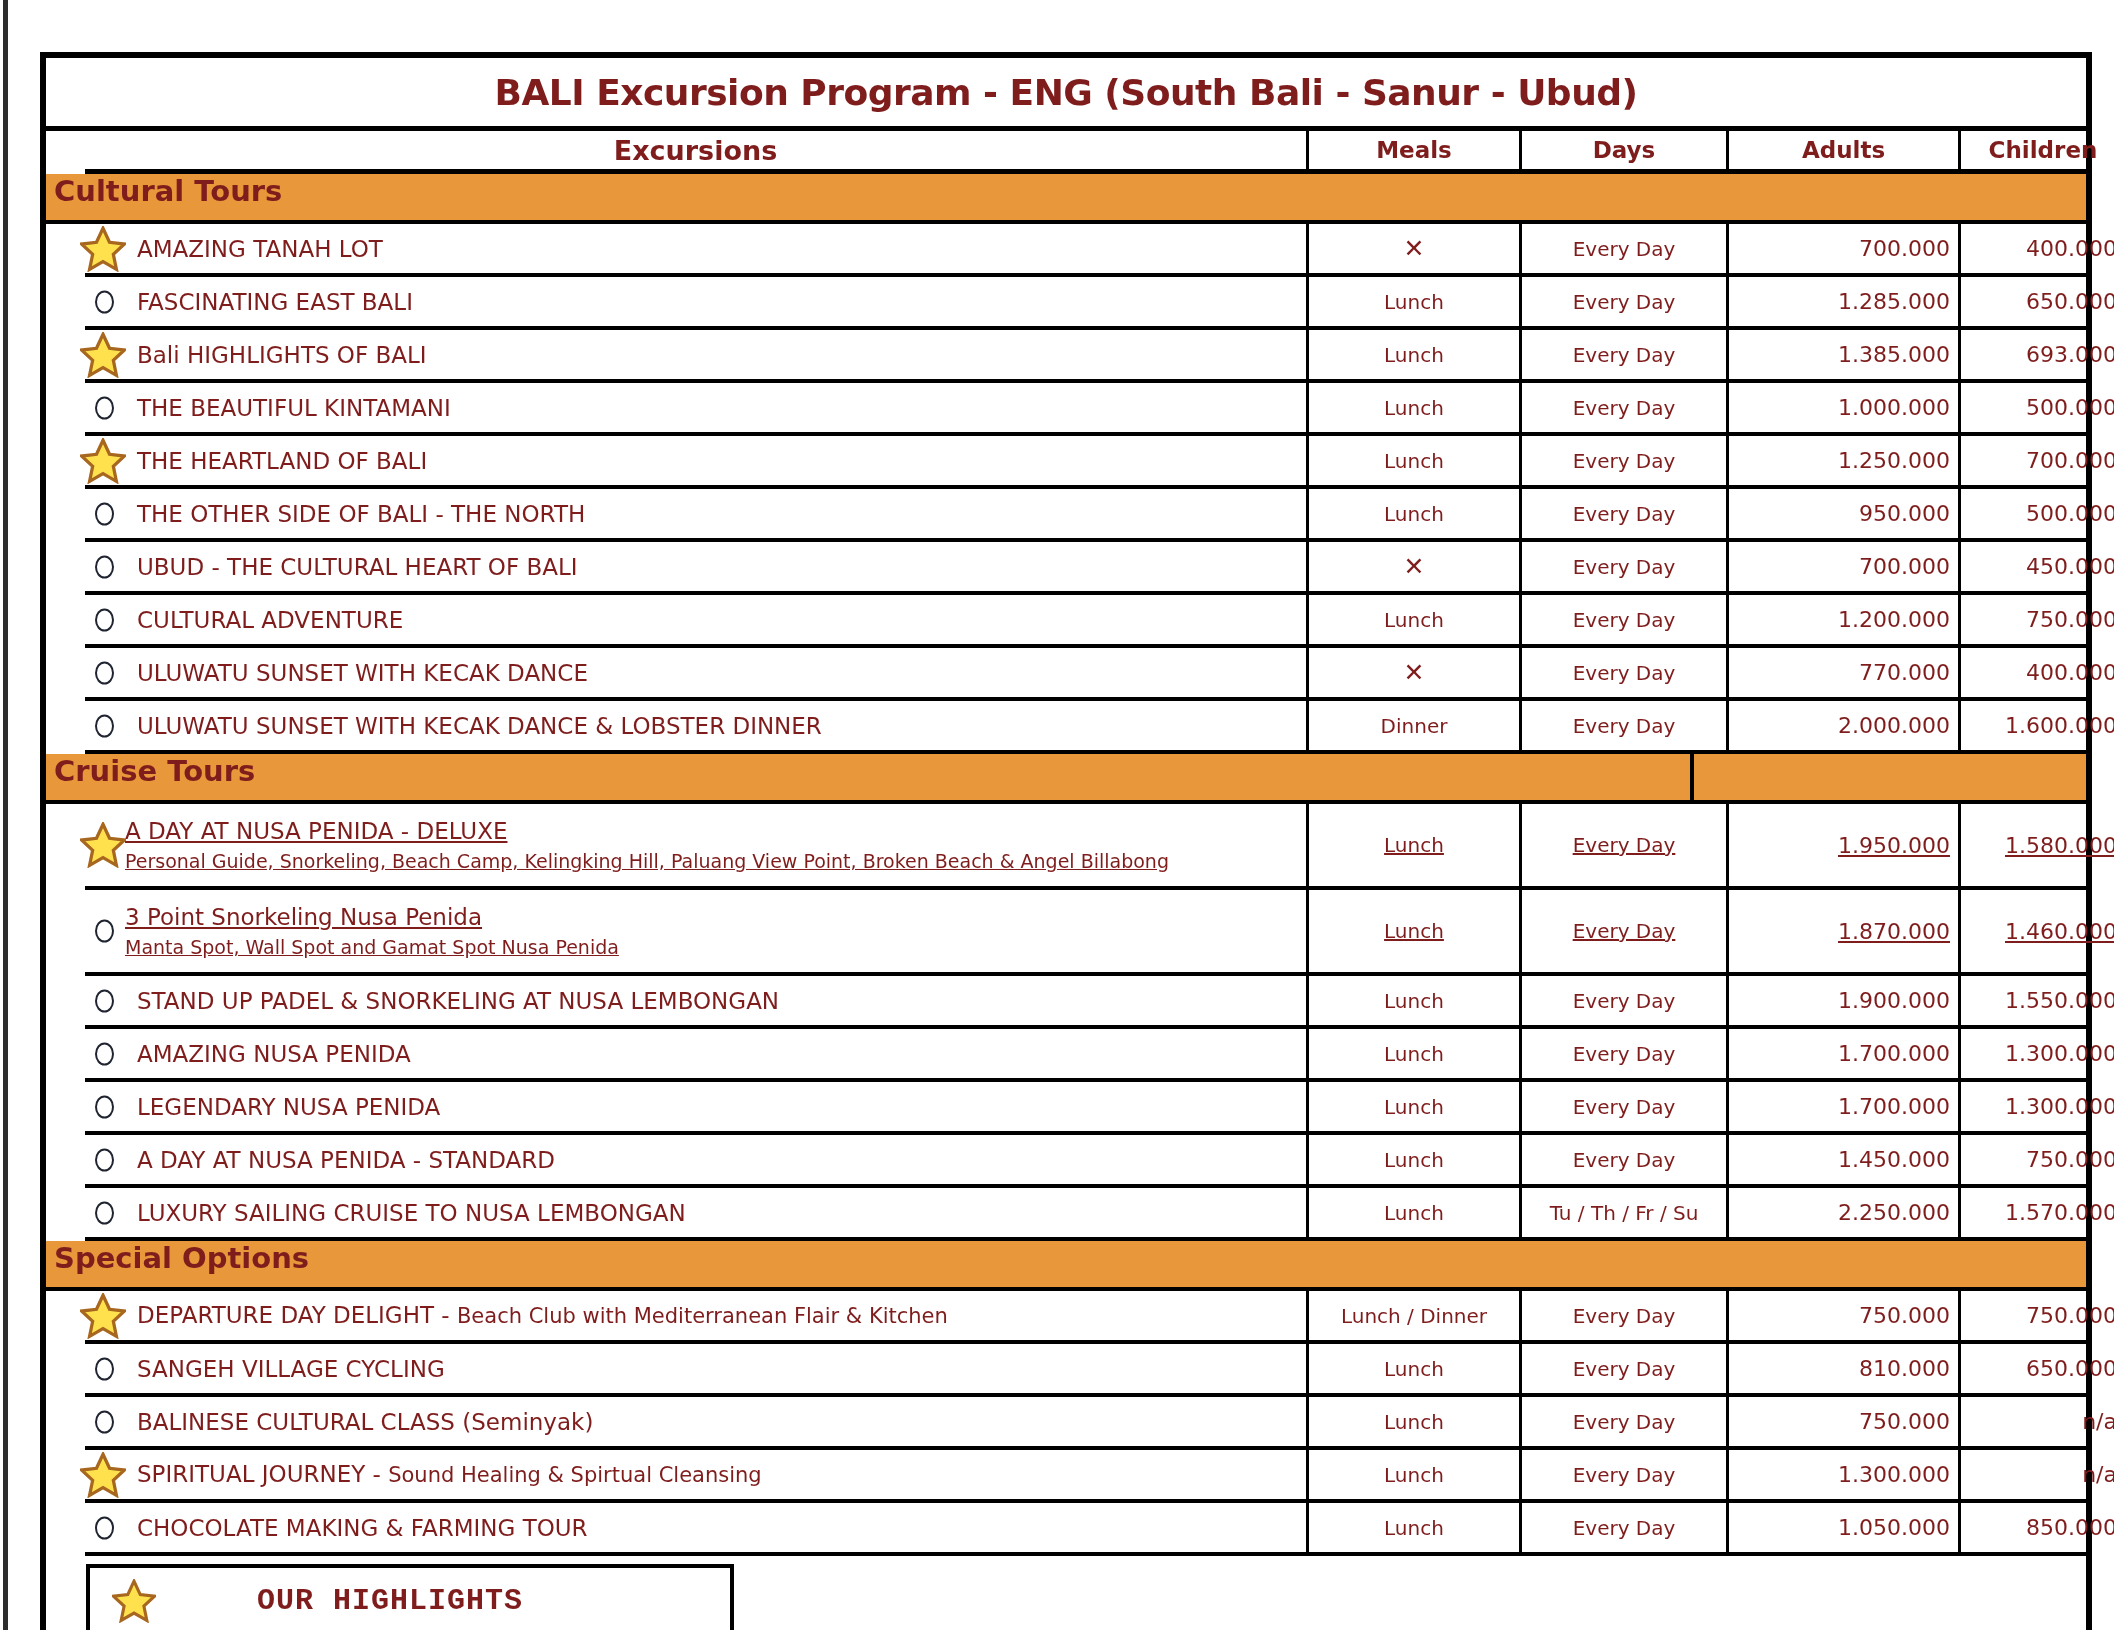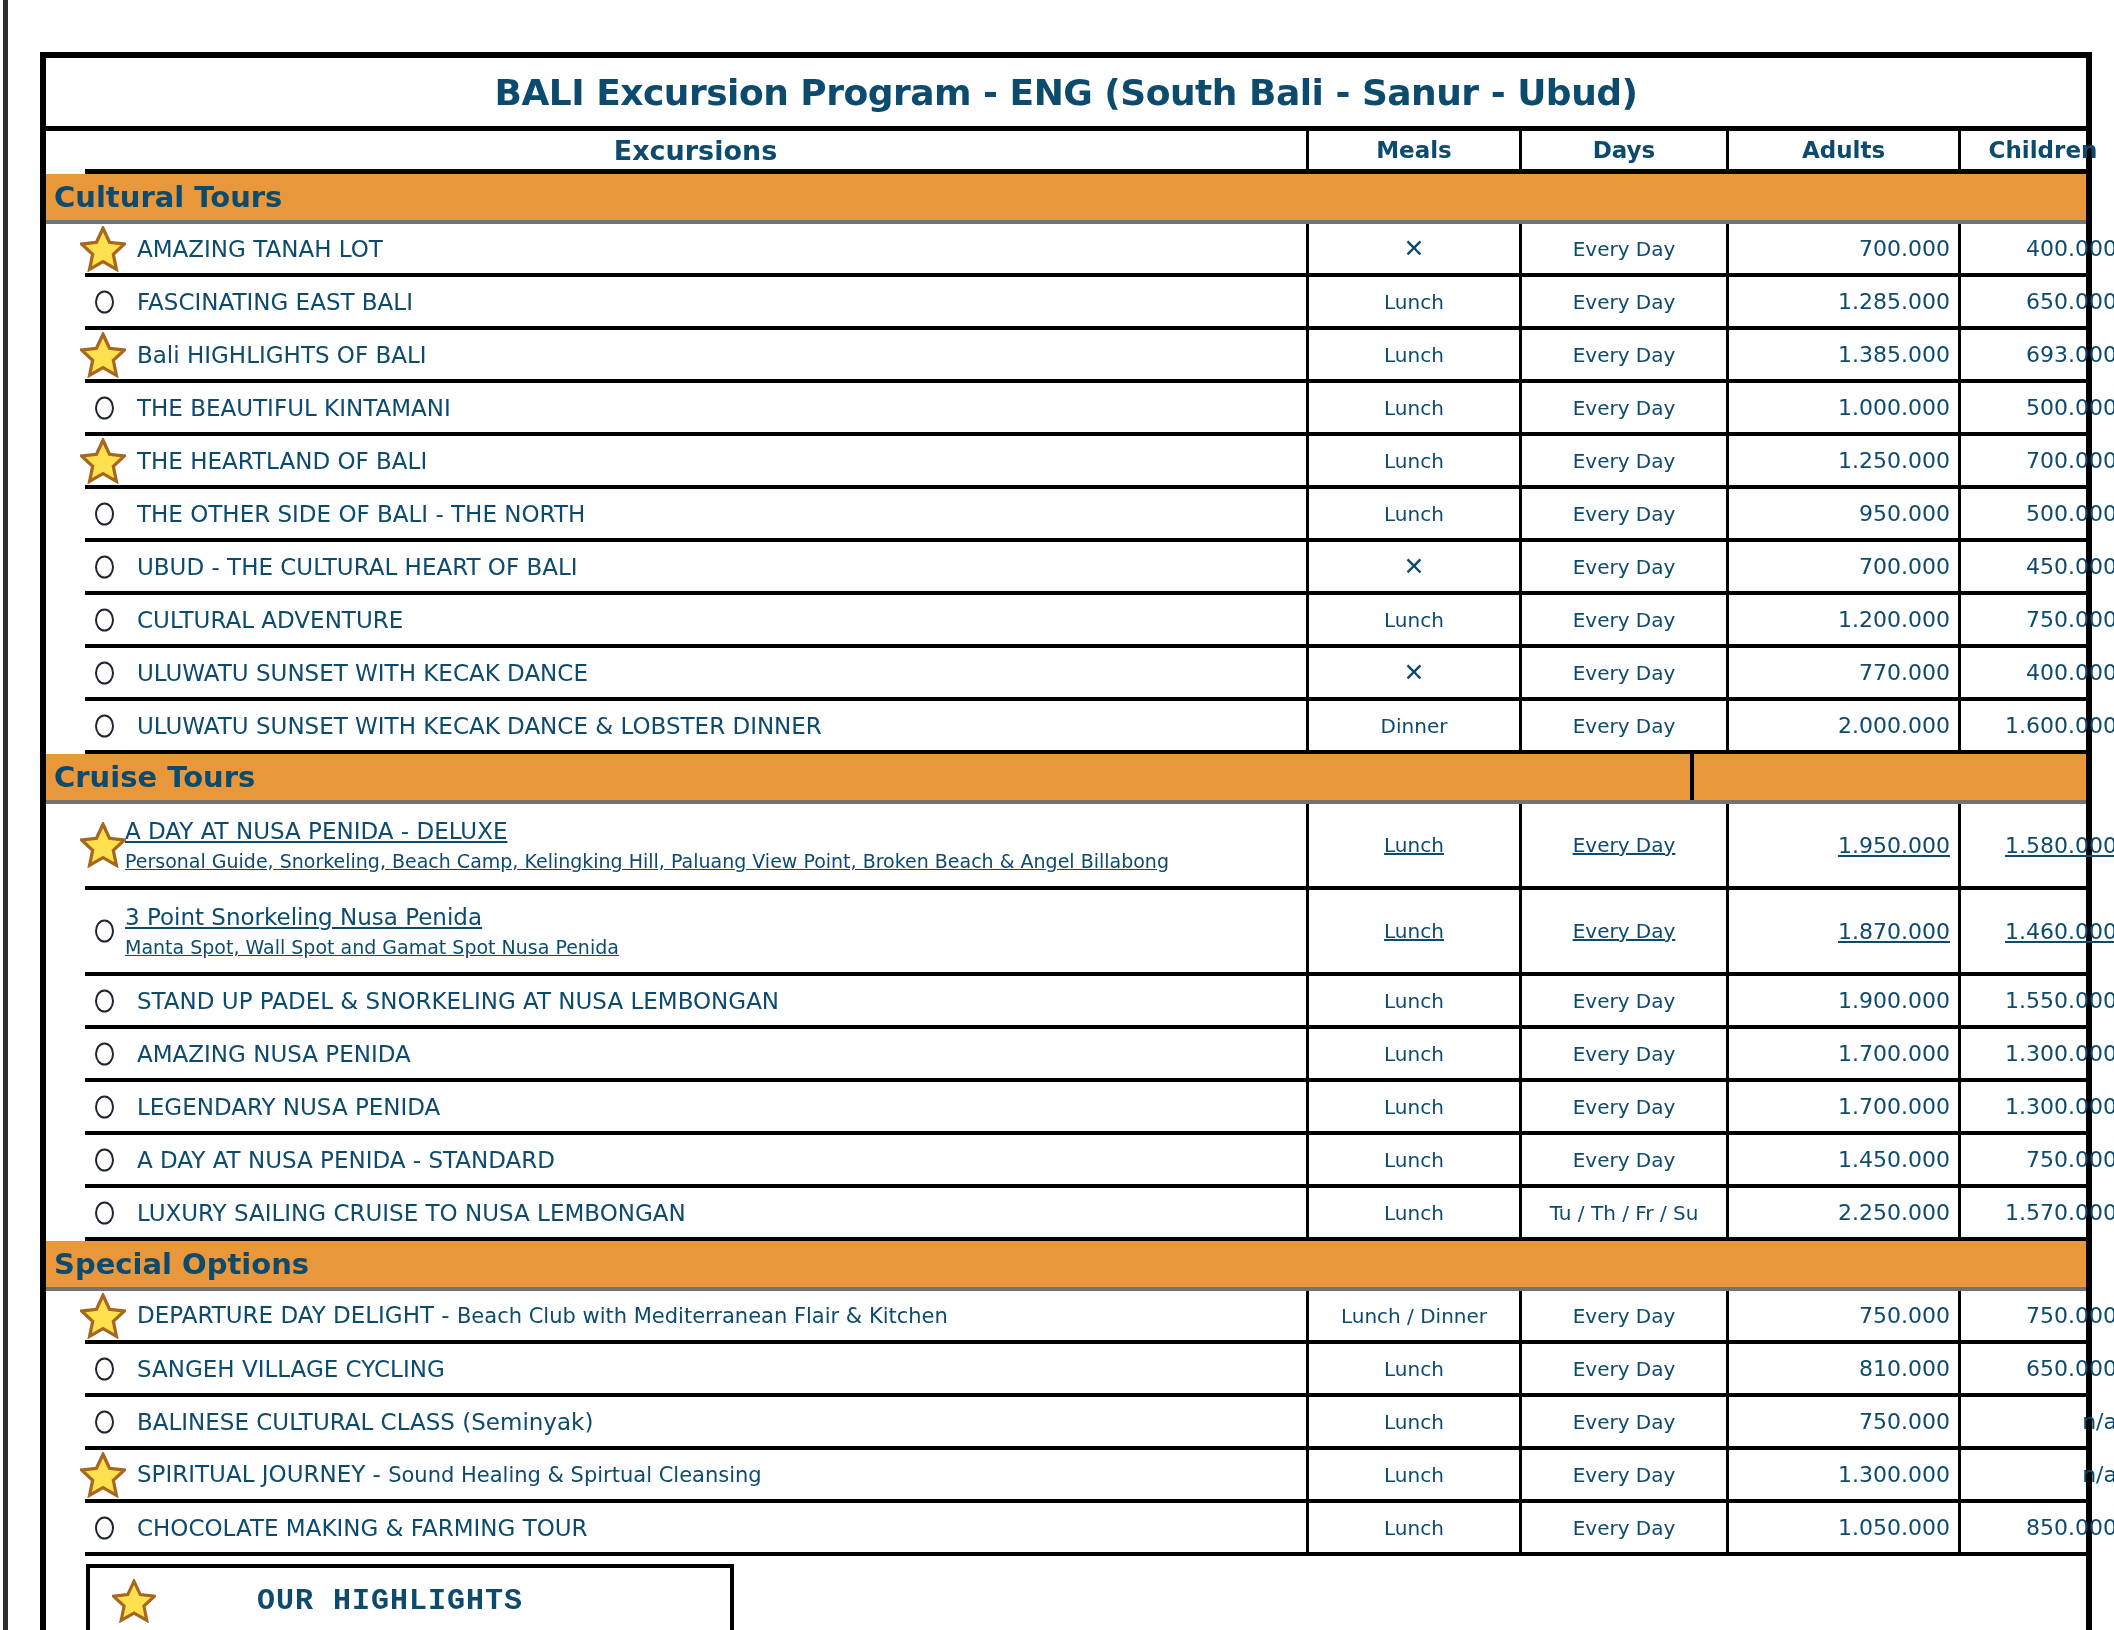--- a/index.html
+++ b/index.html
@@ -1,38 +1,38 @@
 <!DOCTYPE html>
 <html style="--band: #E8973A;"><head>
 <meta charset="utf-8">
 <style>
   html,body{margin:0;padding:0;background:#fff;}
   .page{position:relative;width:2114px;height:1630px;background:#ffffff;overflow:hidden;
-        font-family:"DejaVu Sans","Liberation Sans",sans-serif;color:#0c4a6e;}
+        font-family:"DejaVu Sans","Liberation Sans",sans-serif;color:#7f1d1d;}
   .page-left-line{position:absolute;left:3px;top:0;width:5px;height:1630px;background:#2d2d2d;}
 
   .sheet{position:absolute;left:40px;top:52px;width:2052px;box-sizing:border-box;
          border:6px solid #000;background:#fff;}
 
   
   .title-row{height:68px;border-bottom:5px solid #000;display:flex;align-items:center;justify-content:center;}
   .title-row span{font-size:36px;font-weight:bold;letter-spacing:-0.5px;}
 
   
   .grid{display:grid;grid-template-columns:1224px 213px 207px 232px 164px;margin-left:39px;}
   .header-row{height:38px;border-bottom:5px solid #000;}
   .header-row .cell{display:flex;align-items:center;justify-content:center;
                     font-weight:bold;font-size:23px;box-sizing:border-box;}
   .header-row .cell.c-exc{font-size:27px;}
   .cell{box-sizing:border-box;border-right:3px solid #000;}
   .cell:last-child{border-right:none;}
 
   
-  .band{position:relative;height:50px;border-bottom:4px solid #737373;background:var(--band,#E8973A);
-        display:flex;align-items:center;padding-left:8px;box-sizing:border-box;}
+  .band{position:relative;height:50px;border-bottom:4px solid #000000;background:var(--band,#E8973A);
+        display:flex;padding-left:8px;box-sizing:border-box;}
   .band .band-label{font-weight:bold;font-size:29px;}
   .band.with-divider::after{content:"";position:absolute;left:1644px;top:0;width:4px;height:100%;background:#000;}
 
   
   .row{height:49px;border-bottom:4px solid #000;}
   .row.tall{height:82px;text-decoration:underline;}
   .row .cell{position:relative;display:flex;align-items:center;}
   .row .c-exc{padding-left:52px;}
   .row.tall .c-exc{padding-left:40px;}
   .exc-text{display:flex;flex-direction:column;justify-content:center;}

